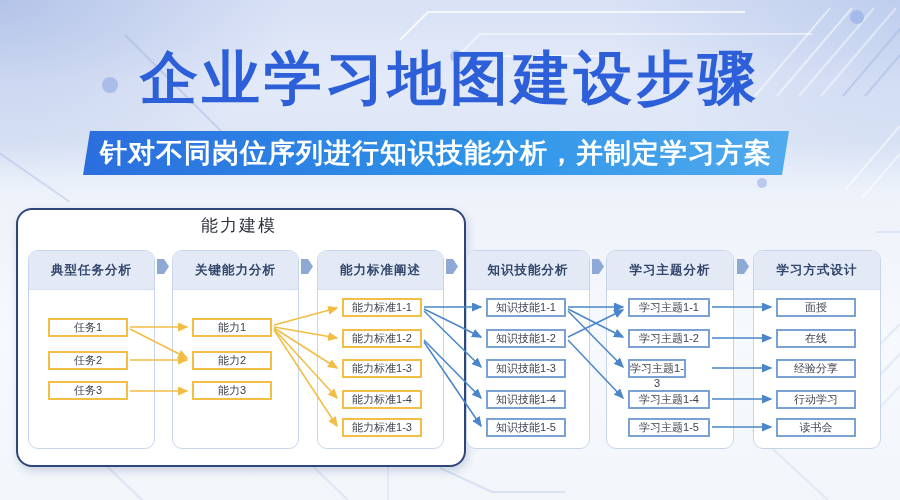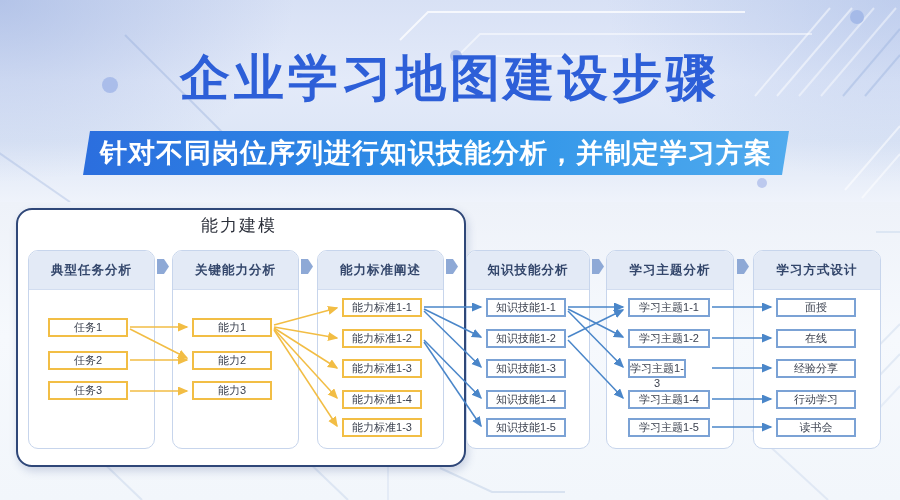--- a/index.html
+++ b/index.html
@@ -7,21 +7,21 @@
   #page{position:relative;width:900px;height:500px;overflow:hidden;background:#f3f6fb;}
 
   
   .hero{position:absolute;left:0;top:0;width:900px;height:202px;
     background:
       radial-gradient(ellipse 420px 260px at 0% 0%, rgba(150,172,222,.55), rgba(150,172,222,0) 70%),
       radial-gradient(ellipse 420px 260px at 100% 0%, rgba(160,182,228,.45), rgba(160,182,228,0) 70%),
       linear-gradient(180deg,#d8e1f5 0%,#e3eaf9 40%,#dde6f6 70%,#eff3fb 100%);}
   .deco{position:absolute;pointer-events:none;}
   .hero-title{position:absolute;left:0;top:42px;width:900px;text-align:center;
-    font-size:50px;line-height:72px;font-weight:900;letter-spacing:4px;color:#2d5fd8;}
+    font-size:58px;line-height:72px;font-weight:900;letter-spacing:4px;color:#2d5fd8;}
   .sub-banner{position:absolute;left:83px;top:131px;width:706px;height:44px;
     background:linear-gradient(93deg,#2b6ede 0%,#2e93e8 55%,#51abee 100%);
     clip-path:polygon(7px 0,100% 0,calc(100% - 7px) 100%,0 100%);
     box-shadow:0 4px 10px rgba(46,110,222,.25);}
   .sub-banner span{display:block;width:100%;text-align:center;line-height:44px;
     font-size:27px;font-weight:700;letter-spacing:1px;color:#ffffff;}
 
   
   .stage{position:absolute;left:0;top:202px;width:900px;height:298px;
     background:linear-gradient(180deg,#eef2f9 0%,#f6f9fd 45%,#f2f6fb 100%);}

